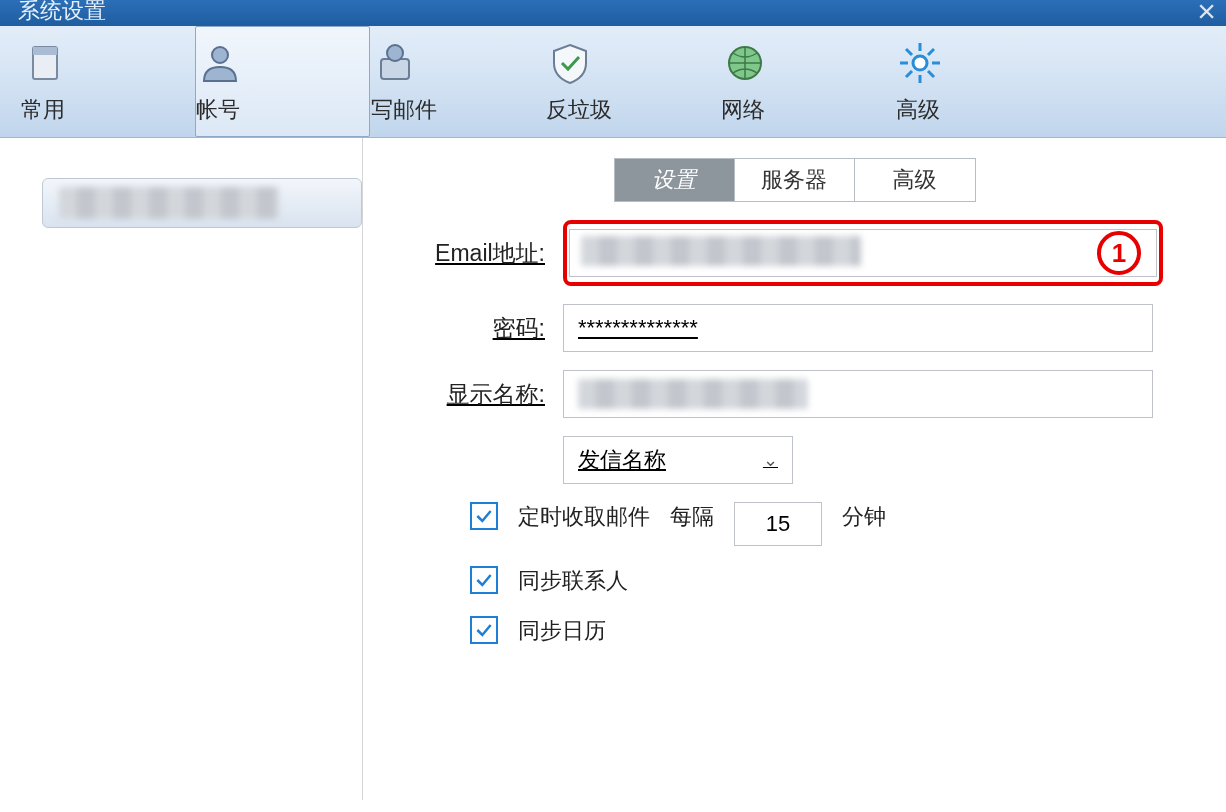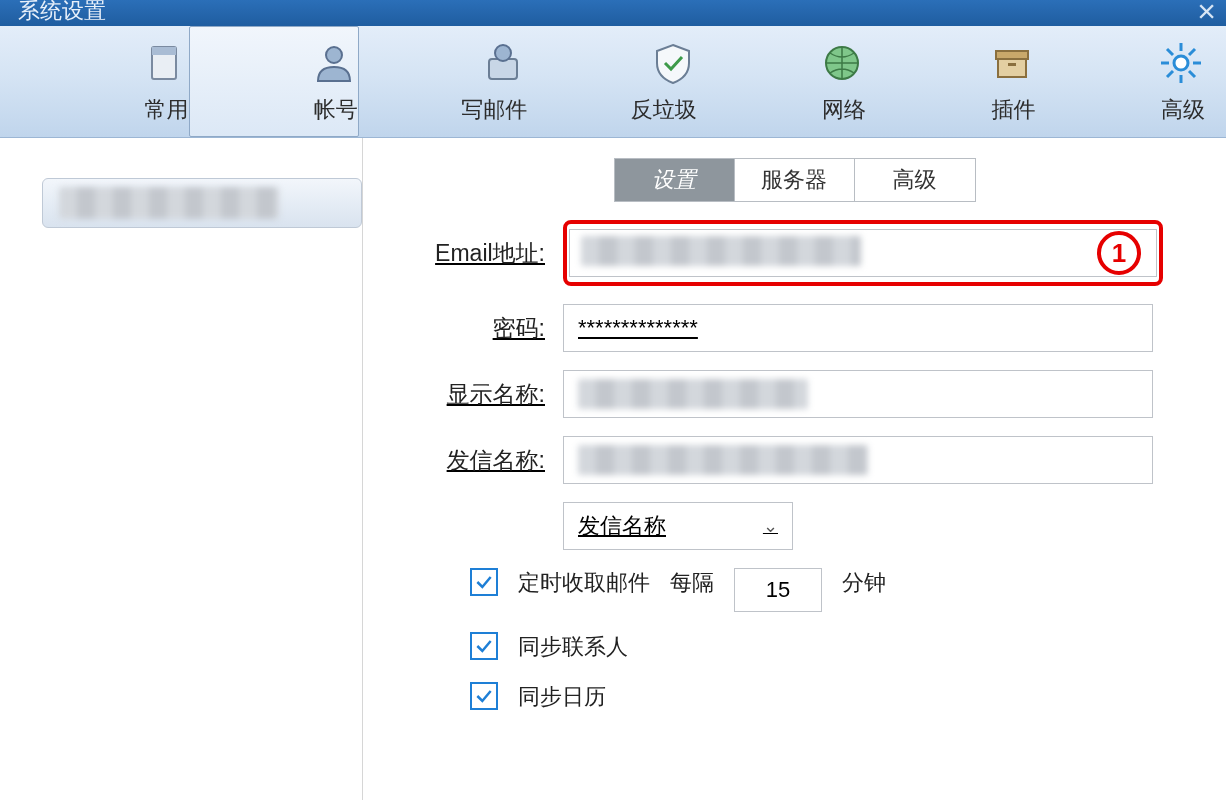--- a/index.html
+++ b/index.html
@@ -17,21 +17,21 @@
 
     .toolbar {
       height: 112px;
       background: linear-gradient(to bottom, #e3edf9 0%, #d5e4f4 45%, #c0d5ec 100%);
       border-bottom: 1px solid #9cb6d4;
       display: flex; align-items: stretch;
       padding: 0 20px;
     }
     .tool-item {
       width: 175px;
-      display: flex; flex-direction: column; align-items: flex-end; justify-content: center;
+      display: flex; flex-direction: column; align-items: flex-start; justify-content: center;
       gap: 8px;
       cursor: pointer;
       border: 1px solid transparent;
     }
     .tool-item.active {
       background: linear-gradient(to bottom, #f1f6fc, #dce8f6);
       border: 1px solid #8fa9c7;
       border-radius: 2px;
     }
     .tool-icon { width: 48px; height: 48px; display: flex; align-items: center; justify-content: center; }
@@ -200,30 +200,20 @@
     <span class="tool-label">反垃圾</span>
   </div>
   <div class="tool-item">
     <span class="tool-icon">
       <svg viewBox="0 0 48 48">
           <circle cx="24" cy="24" r="16" fill="#7fc78a" stroke="#3d7a46" stroke-width="2"></circle>
           <path d="M8 24 H40 M24 8 V40 M12 14 Q24 22 36 14 M12 34 Q24 26 36 34" stroke="#3d7a46" stroke-width="1.5" fill="none"></path>
         </svg>
     </span>
     <span class="tool-label">网络</span>
-  </div>
-  <div class="tool-item">
-    <span class="tool-icon">
-      <svg viewBox="0 0 48 48">
-          <rect x="8" y="12" width="32" height="8" fill="#c9a86a" stroke="#8a6f3e" stroke-width="2"></rect>
-          <rect x="10" y="20" width="28" height="18" fill="#e3cfa2" stroke="#8a6f3e" stroke-width="2"></rect>
-          <rect x="20" y="24" width="8" height="3" fill="#8a6f3e"></rect>
-        </svg>
-    </span>
-    <span class="tool-label">插件</span>
   </div>
   <div class="tool-item">
     <span class="tool-icon">
       <svg viewBox="0 0 48 48">
           <circle cx="24" cy="24" r="7" fill="#fff" stroke="#2a8dd8" stroke-width="3"></circle>
           <g stroke="#2a8dd8" stroke-width="3">
             <line x1="24" y1="4" x2="24" y2="12"></line>
             <line x1="24" y1="36" x2="24" y2="44"></line>
             <line x1="4" y1="24" x2="12" y2="24"></line>
             <line x1="36" y1="24" x2="44" y2="24"></line>
@@ -270,26 +260,20 @@
       <input class="form-input w-full" type="text" value="**************" style="">
     </div>
 
     <div class="form-row">
       <div class="form-label">显示名称:</div>
       <div class="form-input w-full" style="position:relative; display:flex; align-items:center;">
         <span class="blurval" style="width:230px;"></span>
       </div>
     </div>
 
-    <div class="form-row">
-      <div class="form-label">发信名称:</div>
-      <div class="form-input w-full" style="position:relative; display:flex; align-items:center;">
-        <span class="blurval" style="width:290px;"></span>
-      </div>
-    </div>
 
     <div class="form-row">
       <div class="form-label"></div>
       <div class="select">
         <span>发信名称</span>
         <span class="chev">⌄</span>
       </div>
     </div>
 
     <div class="chk-row">

